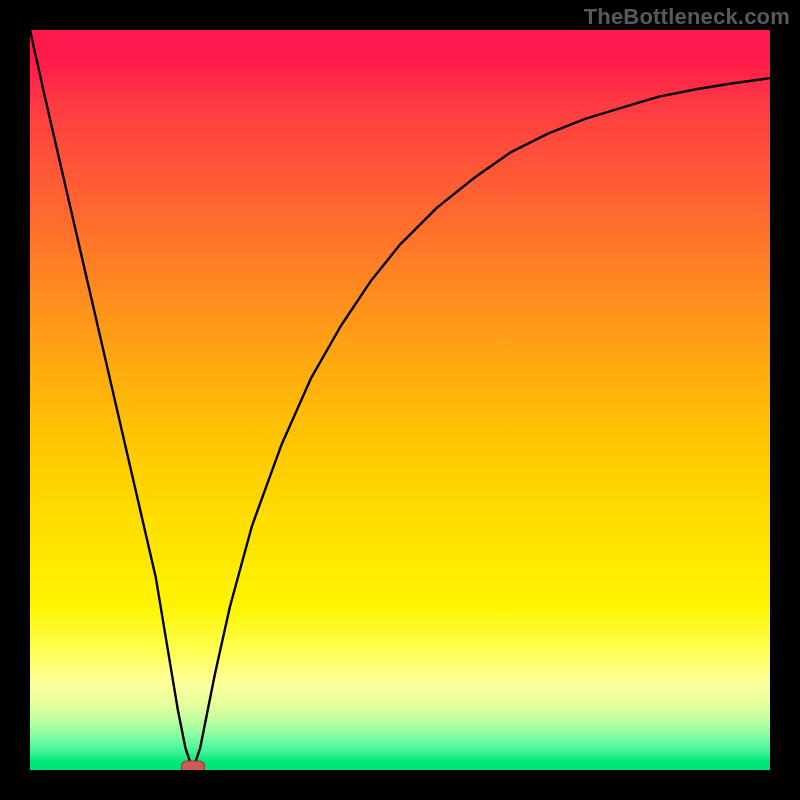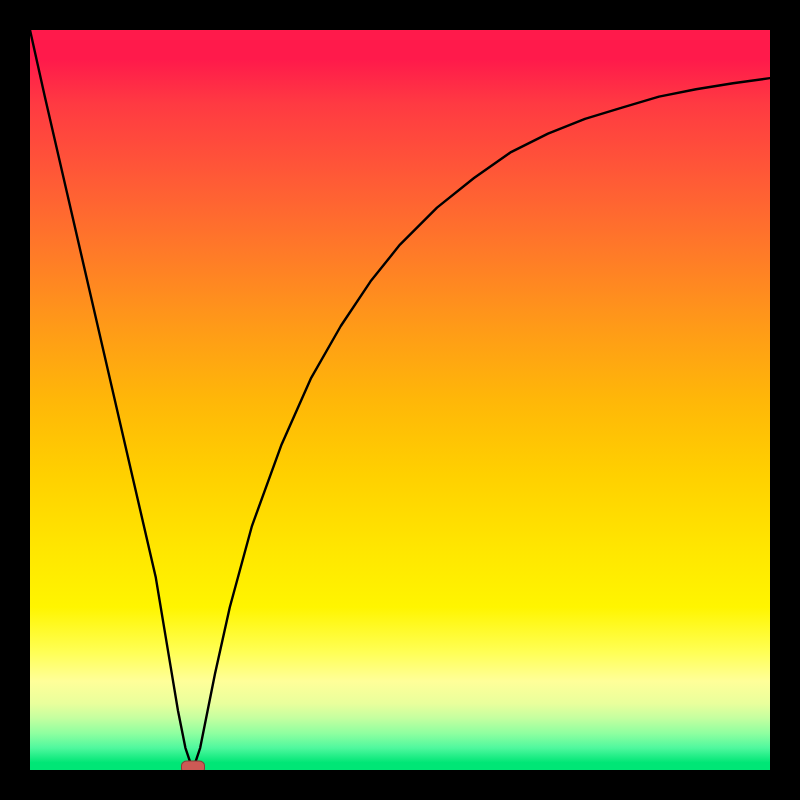--- a/index.html
+++ b/index.html
@@ -83,13 +83,14 @@
   <div class="plot-area">
     <div class="gradient"></div>
 
     <svg id="curve-svg" class="curve" width="740" height="740" viewBox="0 0 740 740">
       <path id="curve-path" d="M0.00 0.00 L14.80 66.60 L37.00 162.80 L59.20 259.00 L81.40 355.20 L103.60 451.40 L125.80 547.60 L140.60 636.40 L148.00 680.80 L155.40 717.80 L162.80 740.00 L170.20 717.80 L177.60 680.80 L185.00 643.80 L199.80 577.20 L222.00 495.80 L251.60 414.40 L281.20 347.80 L310.80 296.00 L340.40 251.60 L370.00 214.60 L407.00 177.60 L444.00 148.00 L481.00 122.10 L518.00 103.60 L555.00 88.80 L592.00 77.70 L629.00 66.60 L666.00 59.20 L703.00 53.28 L740.00 48.10" fill="none" stroke="#000000" stroke-width="2.4" stroke-linejoin="round" stroke-linecap="round"></path>
     </svg>
 
     <div id="marker" class="marker" style="left: 162.8px; top: 737px; background: rgb(204, 90, 85); border-color: rgb(138, 58, 56);"></div>
   </div>
 
+  <div class="watermark">TheBottleneck.com</div>
 </div>
 
 </body></html>

